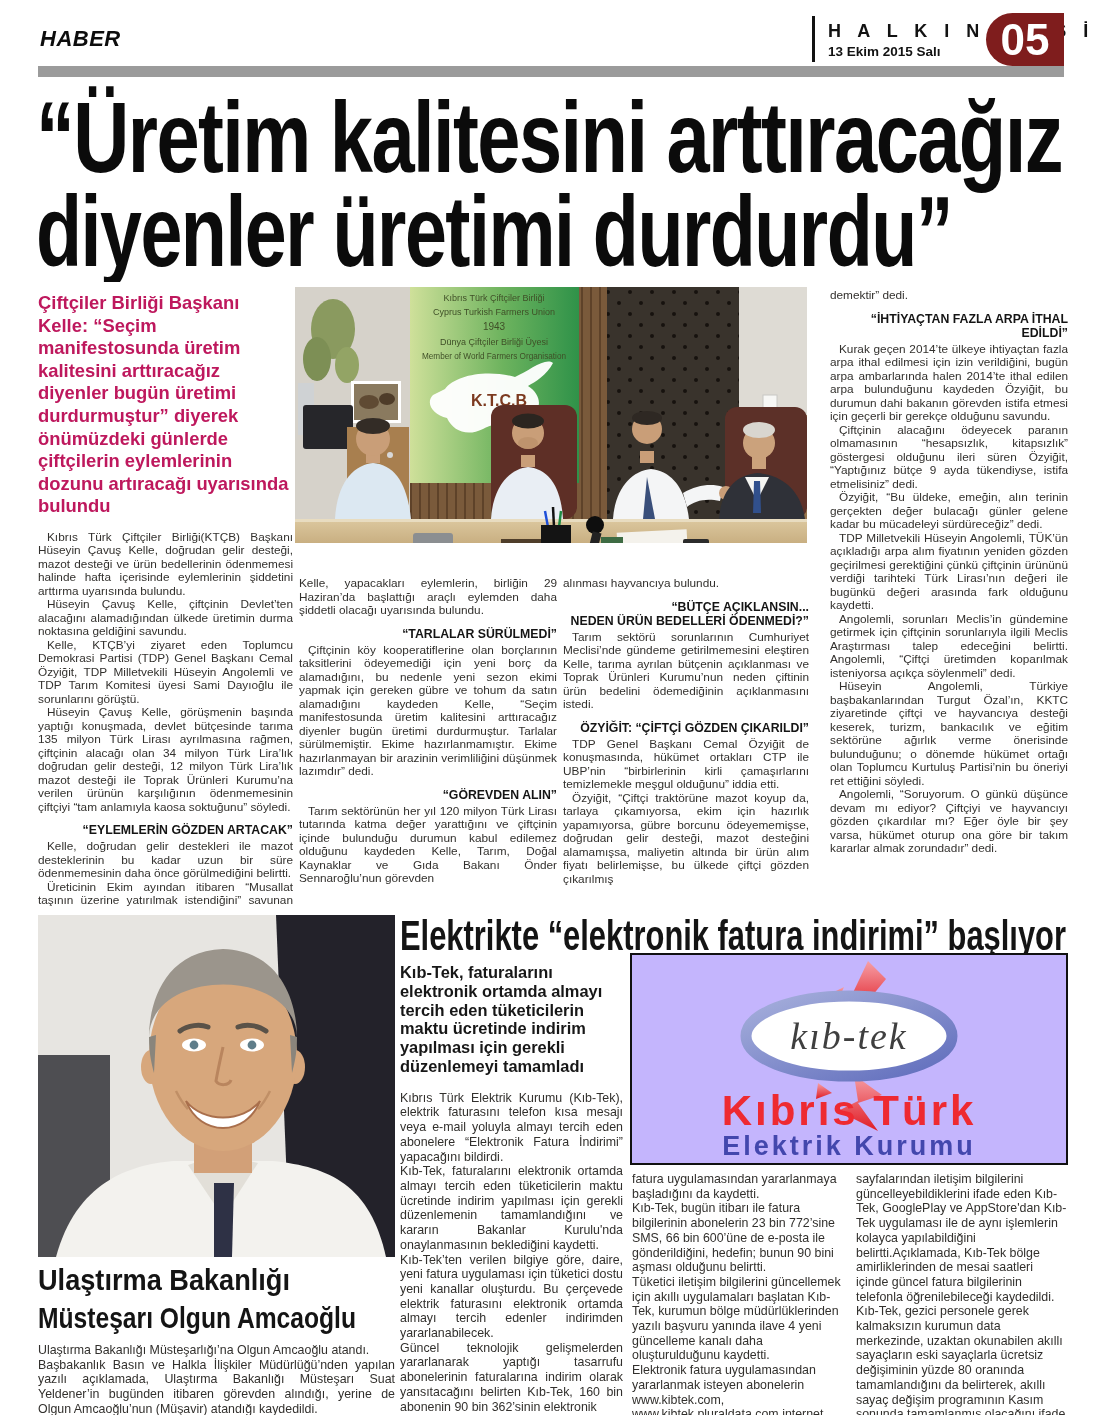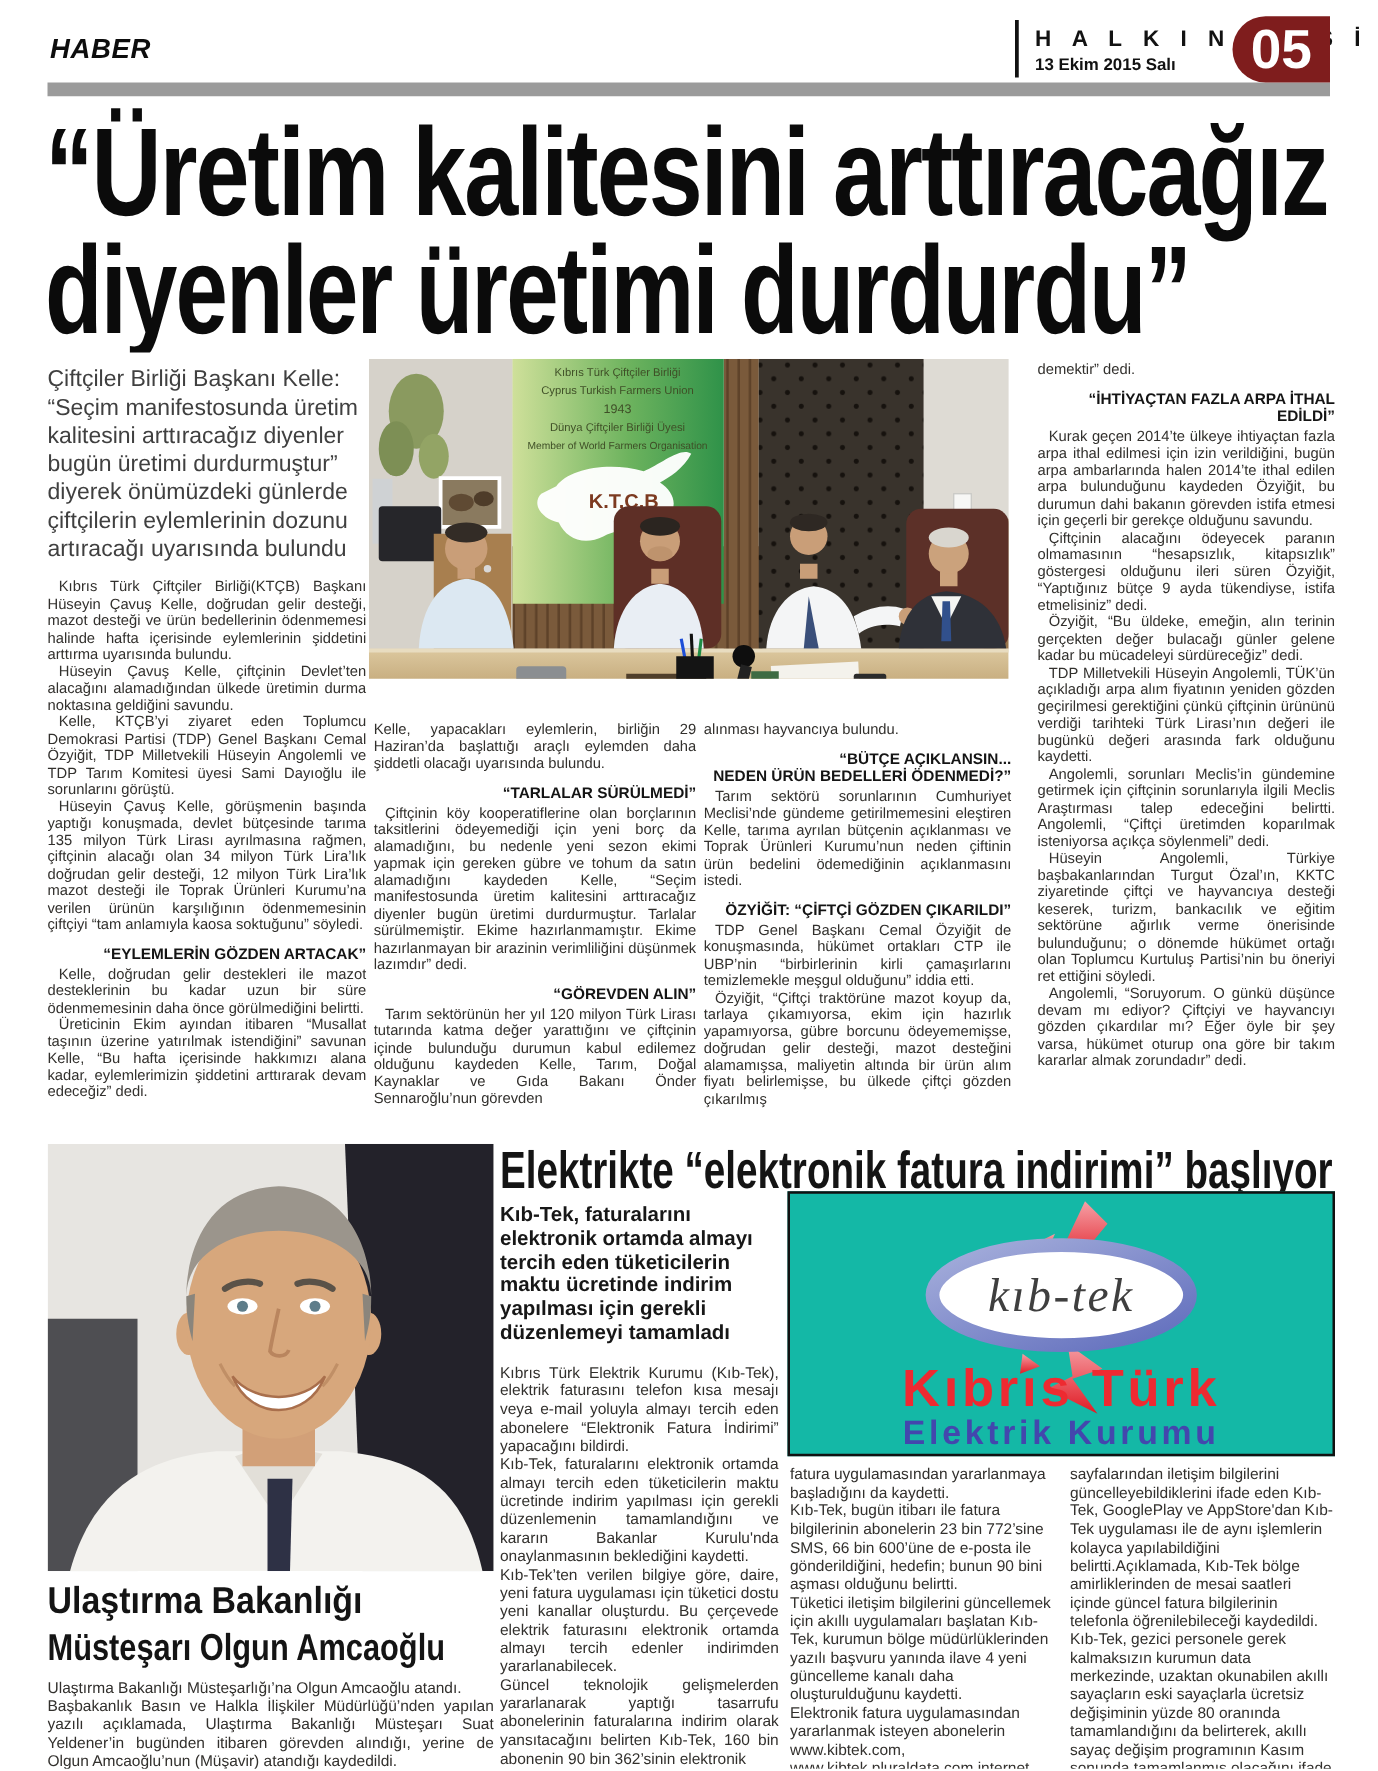--- a/index.html
+++ b/index.html
@@ -14,21 +14,21 @@
   .mastdate{font-weight:700;font-size:13.5px;color:#121212;}
   .pagetab{background:#7f1d1d;border-radius:34px 0 0 34px;color:#fff;font-weight:700;
            font-size:44px;display:flex;align-items:center;justify-content:center;}
   
   .col{overflow:hidden;}
   .bd{font-size:11.8px;line-height:13.5px;text-align:justify;color:#32302d;}
   .bd .para.p{text-indent:9px;}
   .bd .para.cont{text-indent:0;}
   .bd .para.h{font-weight:bold;color:#141414;white-space:pre-line;text-indent:0;
               margin:9px 0 3px 4px;font-size:12.3px;line-height:14px;text-align:right;}
-  .lede{font-weight:normal;font-size:18.4px;line-height:22.6px;color:#404040;
+  .lede{font-weight:bold;font-size:18.4px;line-height:22.6px;color:#be185d;
         text-align:left;margin-bottom:13px;}
   .bd2{font-size:12.4px;line-height:14.7px;color:#32302d;}
   .bd2.just{text-align:justify;}
   .blede{font-weight:bold;font-size:16.4px;line-height:18.8px;color:#171717;margin-bottom:15px;}
   .photo-frame{overflow:hidden;}
   svg text{font-family:"Liberation Sans", sans-serif;}
   .serif-it{font-family:"Liberation Serif", serif;font-style:italic;}
 </style>
 </head>
 <body>
@@ -222,21 +222,21 @@
   <div class="blede">Kıb-Tek, faturalarını elektronik ortamda almayı tercih eden tüketicilerin maktu ücretinde indirim yapılması için gerekli düzenlemeyi tamamladı</div>
   <div class="bd2 just">
 
   <div class="para p">Kıbrıs Türk Elektrik Kurumu (Kıb-Tek), elektrik faturasını telefon kısa mesajı veya e-mail yoluyla almayı tercih eden abonelere “Elektronik Fatura İndirimi” yapacağını bildirdi.</div>
       <div class="para p">Kıb-Tek, faturalarını elektronik ortamda almayı tercih eden tüketicilerin maktu ücretinde indirim yapılması için gerekli düzenlemenin tamamlandığını ve kararın Bakanlar Kurulu'nda onaylanmasının beklediğini kaydetti.</div>
       <div class="para p">Kıb-Tek’ten verilen bilgiye göre, daire, yeni fatura uygulaması için tüketici dostu yeni kanallar oluşturdu. Bu çerçevede elektrik faturasını elektronik ortamda almayı tercih edenler indirimden yararlanabilecek.</div>
       <div class="para p">Güncel teknolojik gelişmelerden yararlanarak yaptığı tasarrufu abonelerinin faturalarına indirim olarak yansıtacağını belirten Kıb-Tek, 160 bin abonenin 90 bin 362’sinin elektronik</div>
     </div>
 </div>
 
-<div class="abs" style="left:630px;top:953px;width:438px;height:212px;border:2px solid #111;background:#14b8a6;box-sizing:border-box;">
+<div class="abs" style="left:630px;top:953px;width:438px;height:212px;border:2px solid #111;background:#c4b5fd;box-sizing:border-box;">
   <svg width="434" height="208" viewBox="0 0 434 208">
     <defs>
       <linearGradient id="ringG" x1="0" y1="0" x2="1" y2="1">
         <stop offset="0" stop-color="#a7b0dc"></stop>
           <stop offset="1" stop-color="#5f6cbc"></stop>
       </linearGradient>
       <linearGradient id="boltG" x1="0" y1="0" x2="0" y2="1">
         <stop offset="0" stop-color="#f6a0a6"></stop>
           <stop offset="1" stop-color="#e01b24"></stop>
       </linearGradient>

